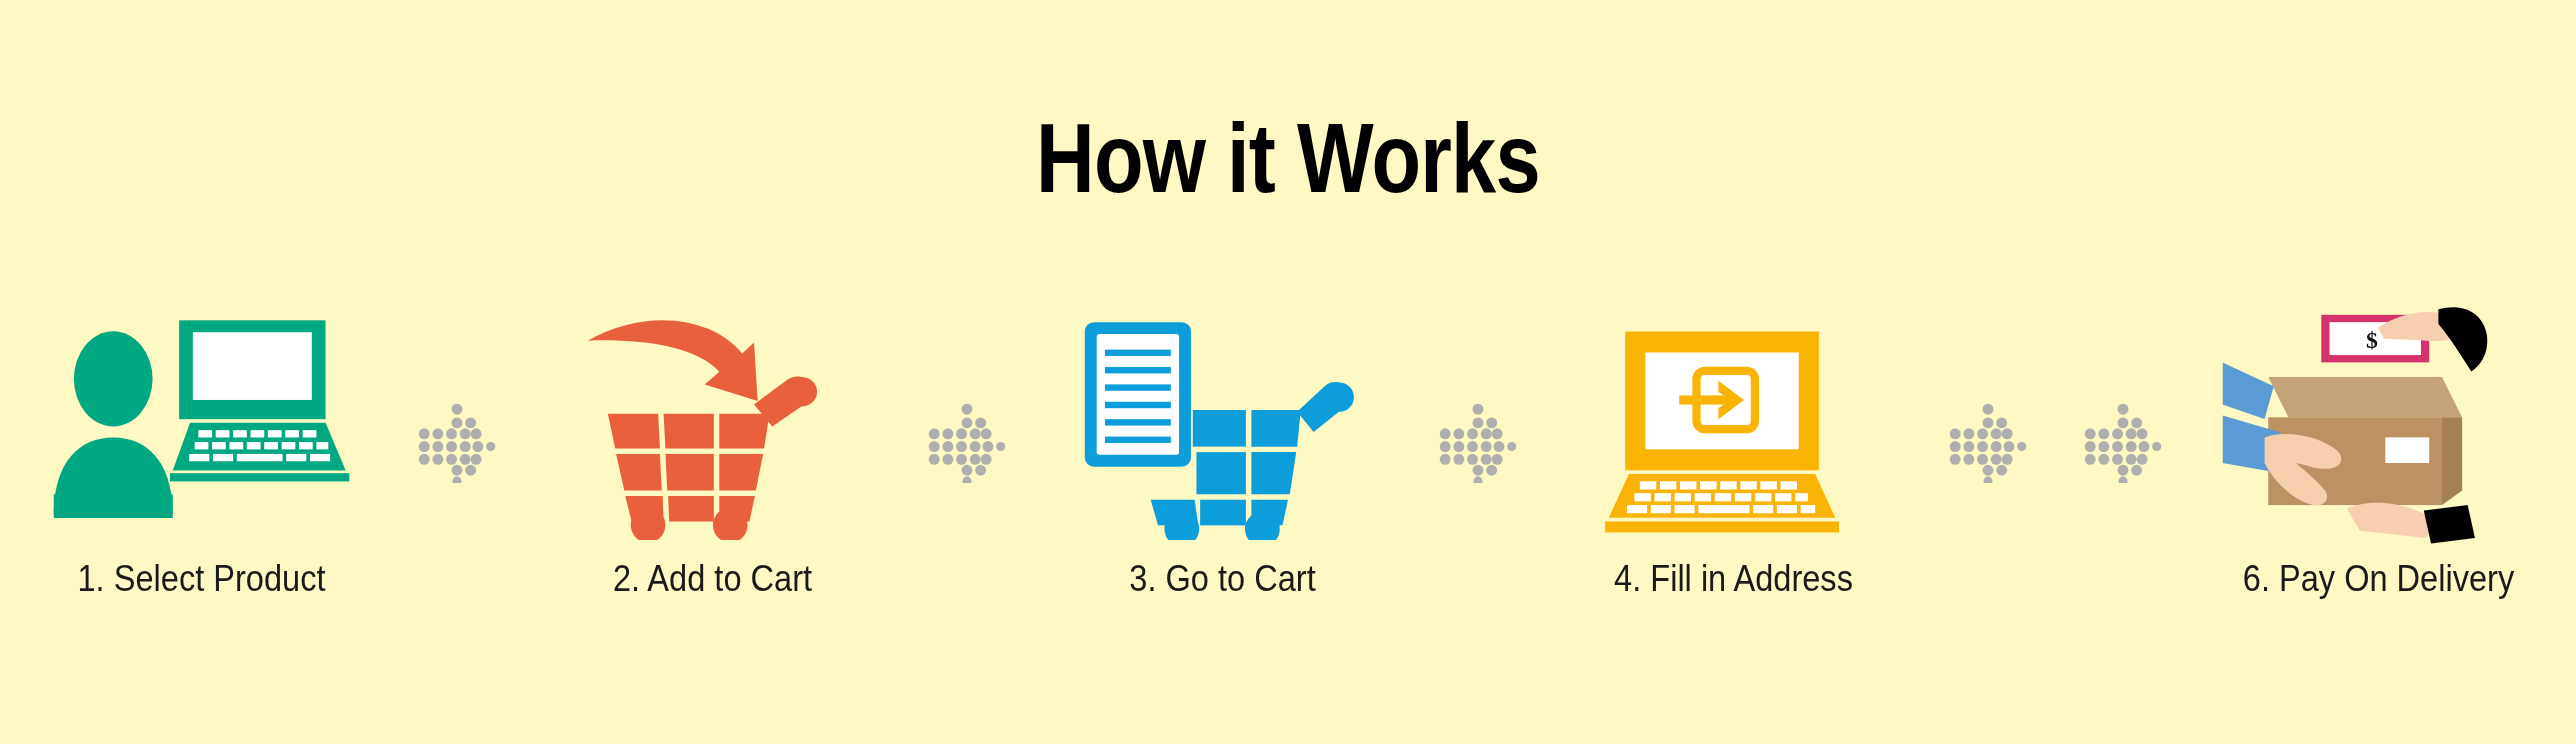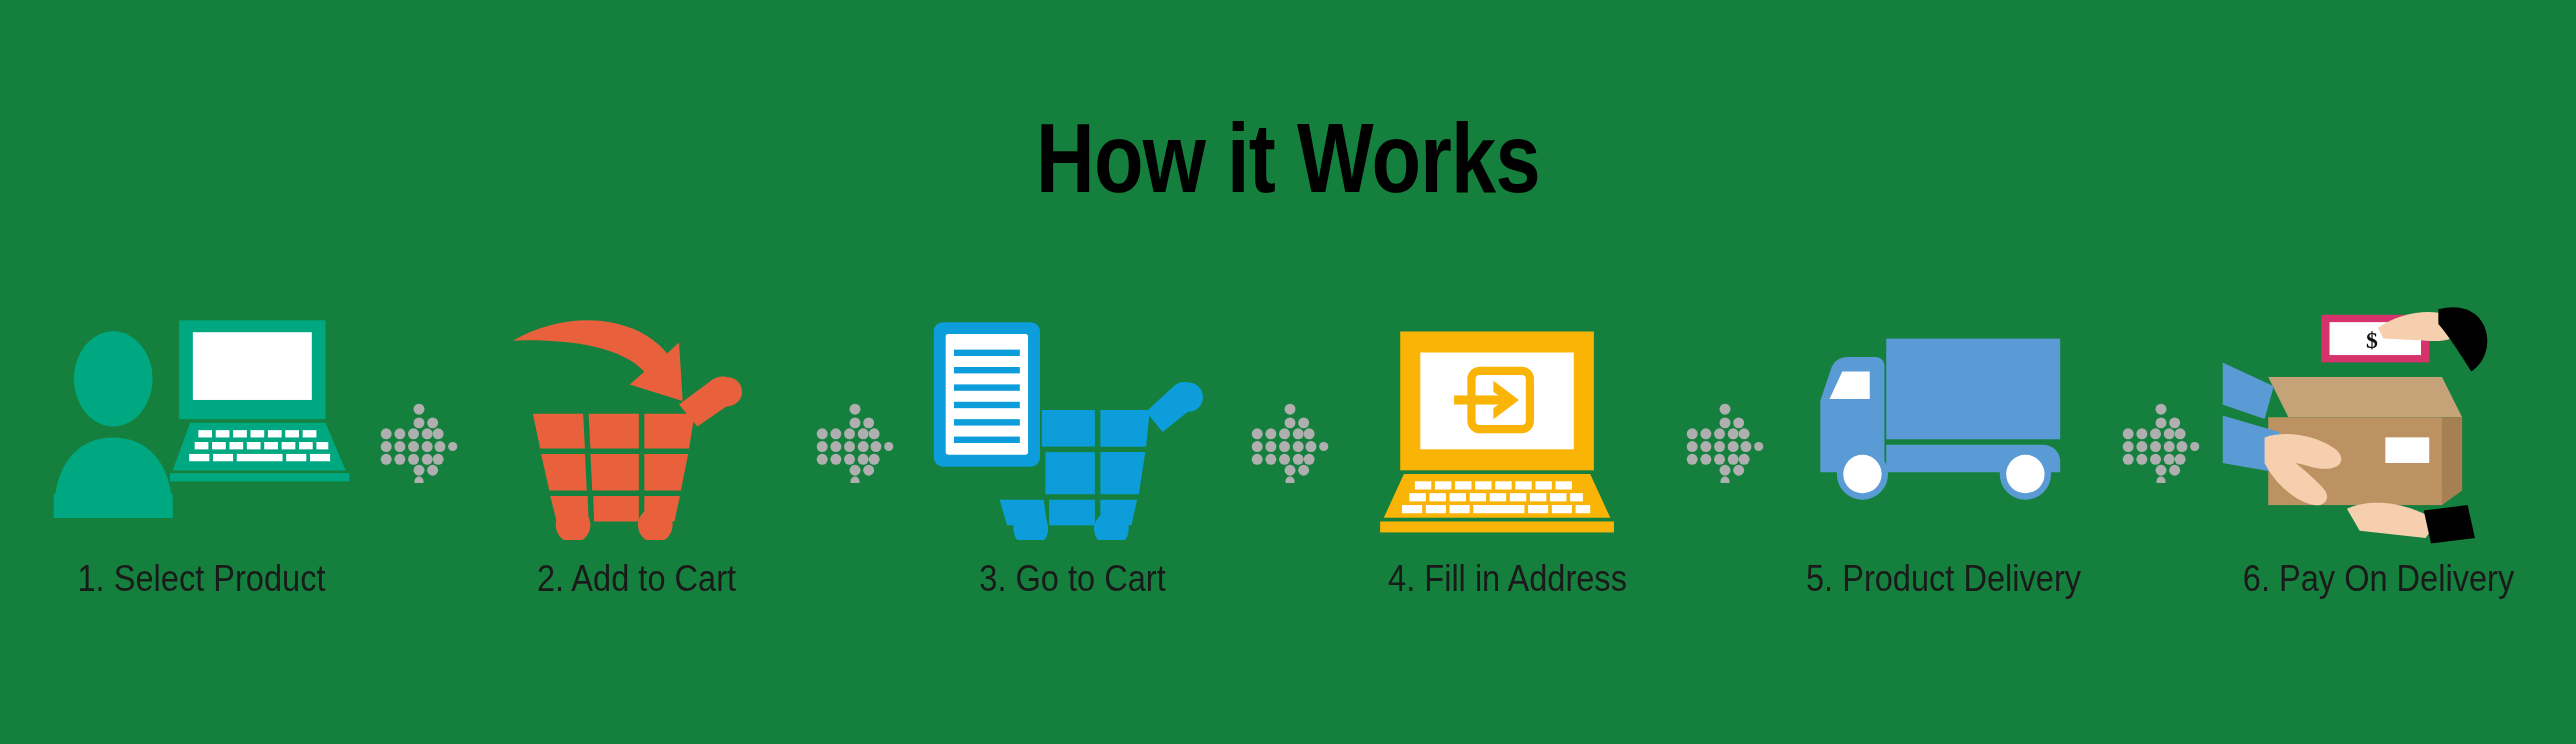--- a/index.html
+++ b/index.html
@@ -11,21 +11,21 @@
     width: 2576px;
     height: 745px;
     font-family: "Liberation Sans", sans-serif;
     overflow: hidden;
   }
 
   .page {
     position: relative;
     width: 2576px;
     height: 744px;
-    background: #15803d;
+    background: #fef9c3;
   }
 
   
   .title {
     position: absolute;
     top: 108px;
     left: 0;
     width: 2576px;
     text-align: center;
     font-family: "Liberation Sans", sans-serif;
@@ -408,42 +408,20 @@
           <circle cx="39" cy="64" r="6"></circle>
             <circle cx="54" cy="64" r="6"></circle>
           <circle cx="66" cy="64" r="6"></circle>
           <circle cx="45" cy="76" r="6"></circle>
             <circle cx="60" cy="76" r="6"></circle>
           <circle cx="45" cy="88" r="5"></circle>
         </g>
       </svg>
     </div>
 
-    <div class="step">
-      <div class="icon-area">
-        <svg width="293" height="238" viewBox="0 0 320 260">
-
-          <rect x="98" y="40" width="190" height="110" fill="#5B9BD5"></rect>
-
-          <path d="M98 156 L268 156 C280 156 288 164 288 174 L288 186 L98 186 Z" fill="#5B9BD5"></path>
-
-          <path d="M26 108 L38 72 C41 64 48 60 56 60 L86 60 C92 60 96 64 96 70
-                   L96 186 L26 186 Z" fill="#5B9BD5"></path>
-
-          <path d="M50 76 L80 76 L80 106 L36 106 Z" fill="#ffffff"></path>
-
-          <circle cx="72" cy="188" r="28" fill="#5B9BD5"></circle>
-          <circle cx="72" cy="188" r="21" fill="#ffffff"></circle>
-
-          <circle cx="250" cy="188" r="28" fill="#5B9BD5"></circle>
-          <circle cx="250" cy="188" r="21" fill="#ffffff"></circle>
-        </svg>
-      </div>
-      <div class="step-label">5. Product Delivery</div>
-    </div>
 
     <div class="separator">
       <svg width="82" height="82" viewBox="0 0 90 90">
         <g fill="#AFAFAF">
           <circle cx="45" cy="9" r="6"></circle>
           <circle cx="45" cy="24" r="6"></circle>
             <circle cx="60" cy="24" r="6"></circle>
           <circle cx="9" cy="36" r="6"></circle>
             <circle cx="24" cy="36" r="6"></circle>
           <circle cx="39" cy="36" r="6"></circle>

